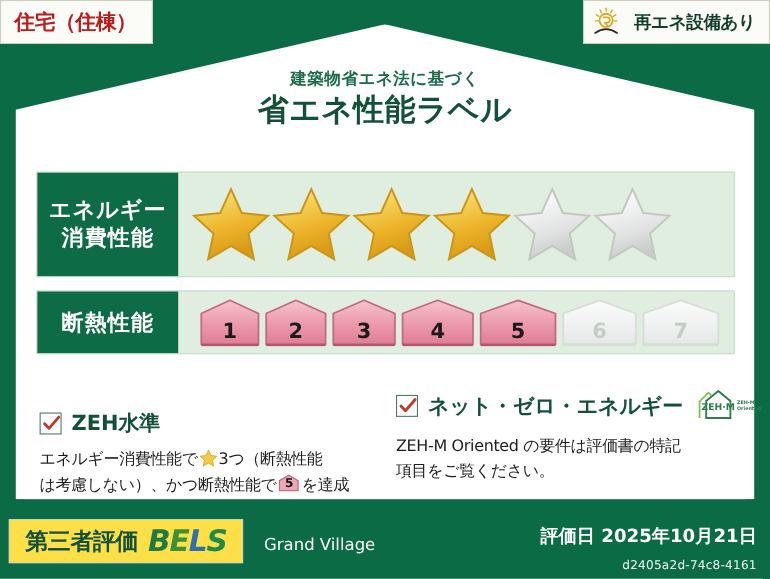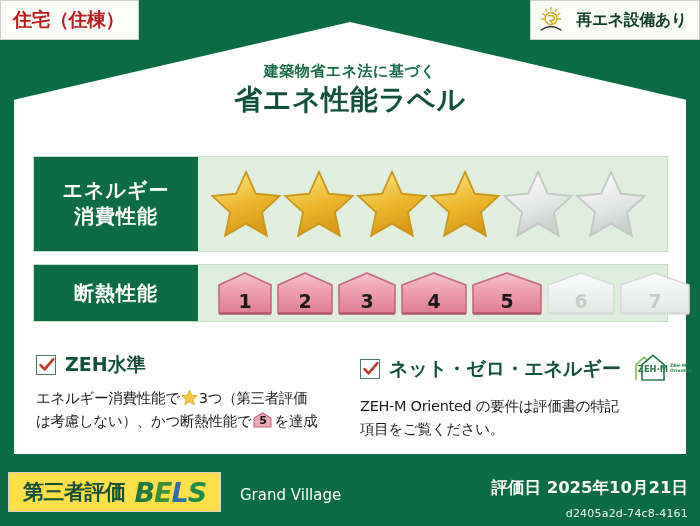--- a/index.html
+++ b/index.html
@@ -82,21 +82,21 @@
     border:1px solid #c8ddc8;
   }
   #row-energy { left:33px; top:156px; width:635px; height:96px; }
   #row-insul  { left:33px; top:264px; width:635px; height:58px; }
 
   .rating-label {
     background:#0d6b45;
     display:flex; flex-direction:column;
     align-items:center; justify-content:center;
     color:#ffffff; font-weight:bold;
-    flex:none; width:164px;
+    flex:none; width:128px;
     letter-spacing:1px;
   }
   #row-energy .rating-label { font-size:20px; line-height:1.28; }
   #row-insul  .rating-label { font-size:20px; }
 
   .rating-body {
     flex:1; display:flex; align-items:center;
     padding-left:12px;
   }
 
@@ -111,21 +111,21 @@
     position:absolute; left:0; right:0; bottom:3px;
     text-align:center;
     font-size:19px; font-weight:bold;
     font-family:"DejaVu Sans",sans-serif;
   }
   .hbadge.on  .num { color:#1a1a1a; }
   .hbadge.off .num { color:#c3cdc6; }
 
   
   .info-col { position:absolute; z-index:30; }
-  #info-left  { left:36px;  top:352px; width:320px; }
+  #info-left  { left:36px;  top:372px; width:320px; }
   #info-right { left:360px; top:352px; width:320px; }
 
   .info-head { display:flex; align-items:center; gap:9px; }
   .checkbox {
     width:20px; height:20px; flex:none;
     border:1.5px solid #4d7a62; background:#fff;
     position:relative;
   }
   .checkbox svg { position:absolute; left:1px; top:0px; width:18px; height:18px; }
   .info-title {
@@ -400,21 +400,21 @@
       <span class="checkbox">
         <svg viewBox="0 0 18 18">
             <path d="M2.5 9.2 L6.6 13.4 L15.4 3.2" fill="none" stroke="#c0392b" stroke-width="2.6" stroke-linecap="round" stroke-linejoin="round"></path>
           </svg>
       </span>
       <span class="info-title">ZEH水準</span>
     </div>
     <div class="info-body">
       <span>エネルギー消費性能で</span><svg class="inline-star" viewBox="0 0 24 24">
           <polygon points="12,1.6 15.2,8.6 22.8,9.5 17.2,14.7 18.7,22.2 12,18.4 5.3,22.2 6.8,14.7 1.2,9.5 8.8,8.6" fill="#f2ca45" stroke="#cfa21f" stroke-width="1"></polygon>
-        </svg><span>3つ（第三者評価</span><br>
+        </svg><span>3つ（断熱性能</span><br>
       <span>は考慮しない）、かつ断熱性能で</span><span class="inline-house"><svg viewBox="0 0 20 17">
             <polygon points="1,16 1,6.4 10,1 19,6.4 19,16" fill="#eea7b4" stroke="#c4687e" stroke-width="1.2"></polygon>
           </svg><span class="n">5</span></span><span>を達成</span>
     </div>
   </div>
 
   <div class="info-col" id="info-right">
     <div class="info-head">
       <span class="checkbox">
         <svg viewBox="0 0 18 18">

